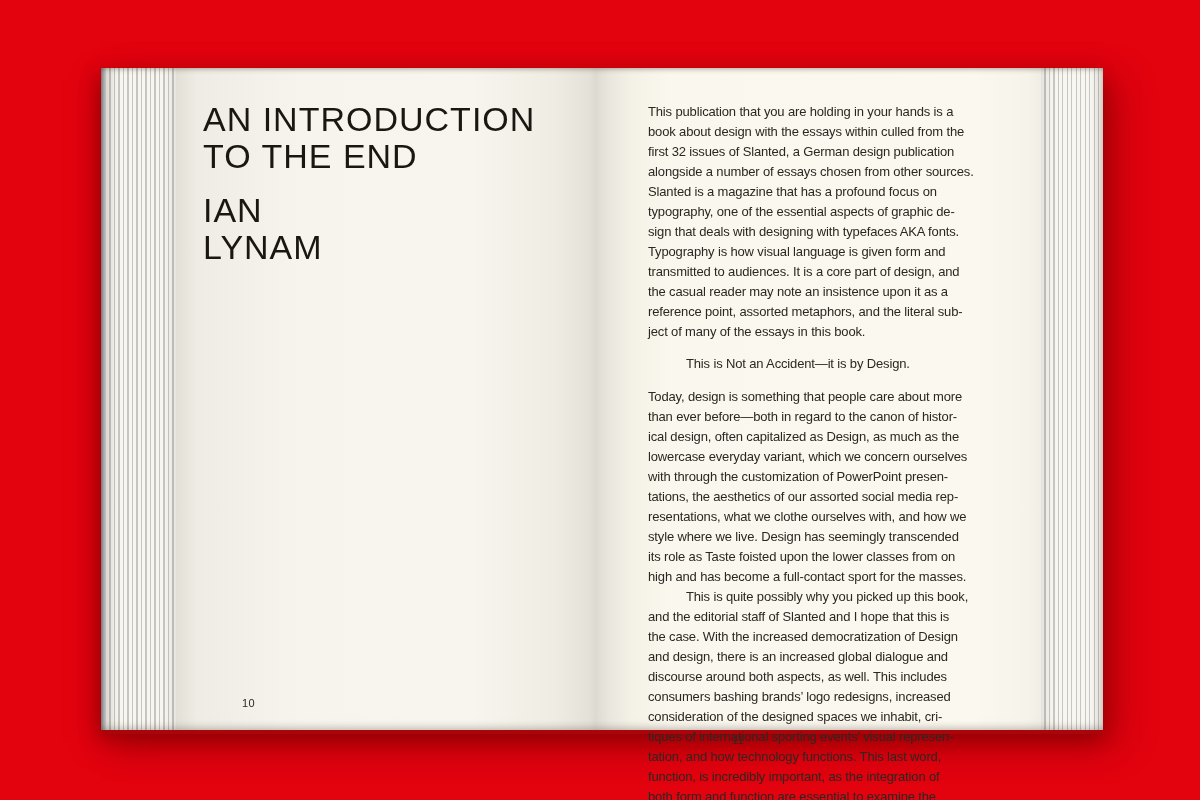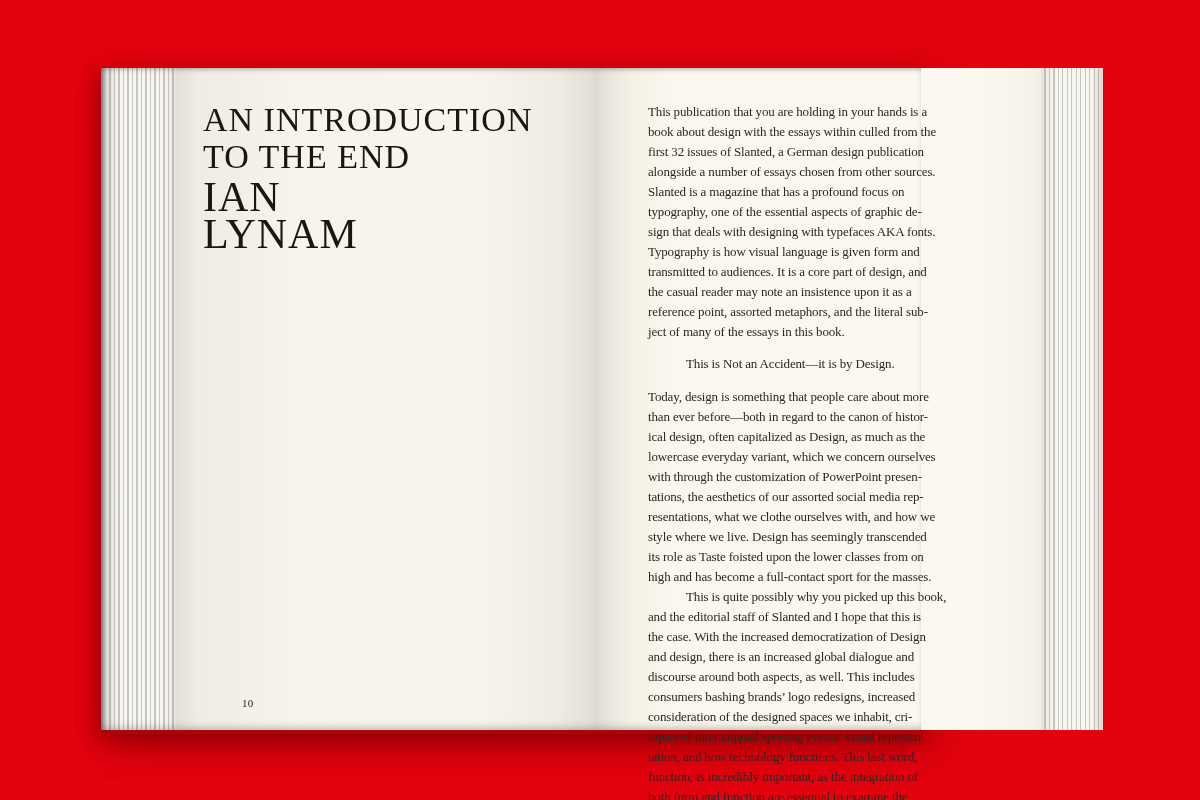--- a/index.html
+++ b/index.html
@@ -7,28 +7,27 @@
   body {
     background: #e2030f;
     font-family: "Liberation Sans", sans-serif;
     overflow: hidden;
     position: relative;
   }
   
   .book {
     position: absolute;
     left: 101px; top: 68px;
-    width: 820px; height: 662px;
+    width: 1002px; height: 662px;
     box-shadow:
       0 5px 0 -1px #a9050b,
       0 12px 26px rgba(120, 0, 4, 0.55),
       16px 14px 34px rgba(120, 0, 4, 0.35),
       -4px 6px 16px rgba(130, 0, 5, 0.35);
     background: #ef4444;
-    font-family: Liberation Serif, serif;
   }
   .cover-edge-left {
     position: absolute; left: 0; top: 0; bottom: 0; width: 5px;
     background: linear-gradient(90deg, #7e8084, #a9aaac 55%, #c6c5c1);
   }
   .fore-edge-left {
     position: absolute; left: 5px; top: 0; bottom: 0; width: 70px;
     background:
       linear-gradient(90deg, rgba(90,85,75,0.18), rgba(90,85,75,0) 18%, rgba(90,85,75,0) 82%, rgba(90,85,75,0.10)),
       repeating-linear-gradient(90deg, #f8f6f1 0px, #f8f6f1 3px, #c7c5bf 3.5px, #c7c5bf 4.5px);
@@ -60,24 +59,24 @@
   .title-block {
     position: absolute; left: 102px; top: 33px;
     color: #1a1712;
     font-weight: 300;
     font-size: 34px;
     line-height: 37px;
     letter-spacing: 1px;
     white-space: pre-line;
   }
   .author-block {
-    position: absolute; left: 102px; top: 111px;
+    position: absolute; left: 102px; top: 124px;
     color: #1a1712;
     font-weight: 300;
-    font-size: 42px;
+    font-size: 34px;
     line-height: 37px;
     letter-spacing: 1px;
     white-space: pre-line;
   }
   .page-number {
     position: absolute;
     font-size: 11px;
     letter-spacing: 0.3px;
     color: #2b2823;
   }

